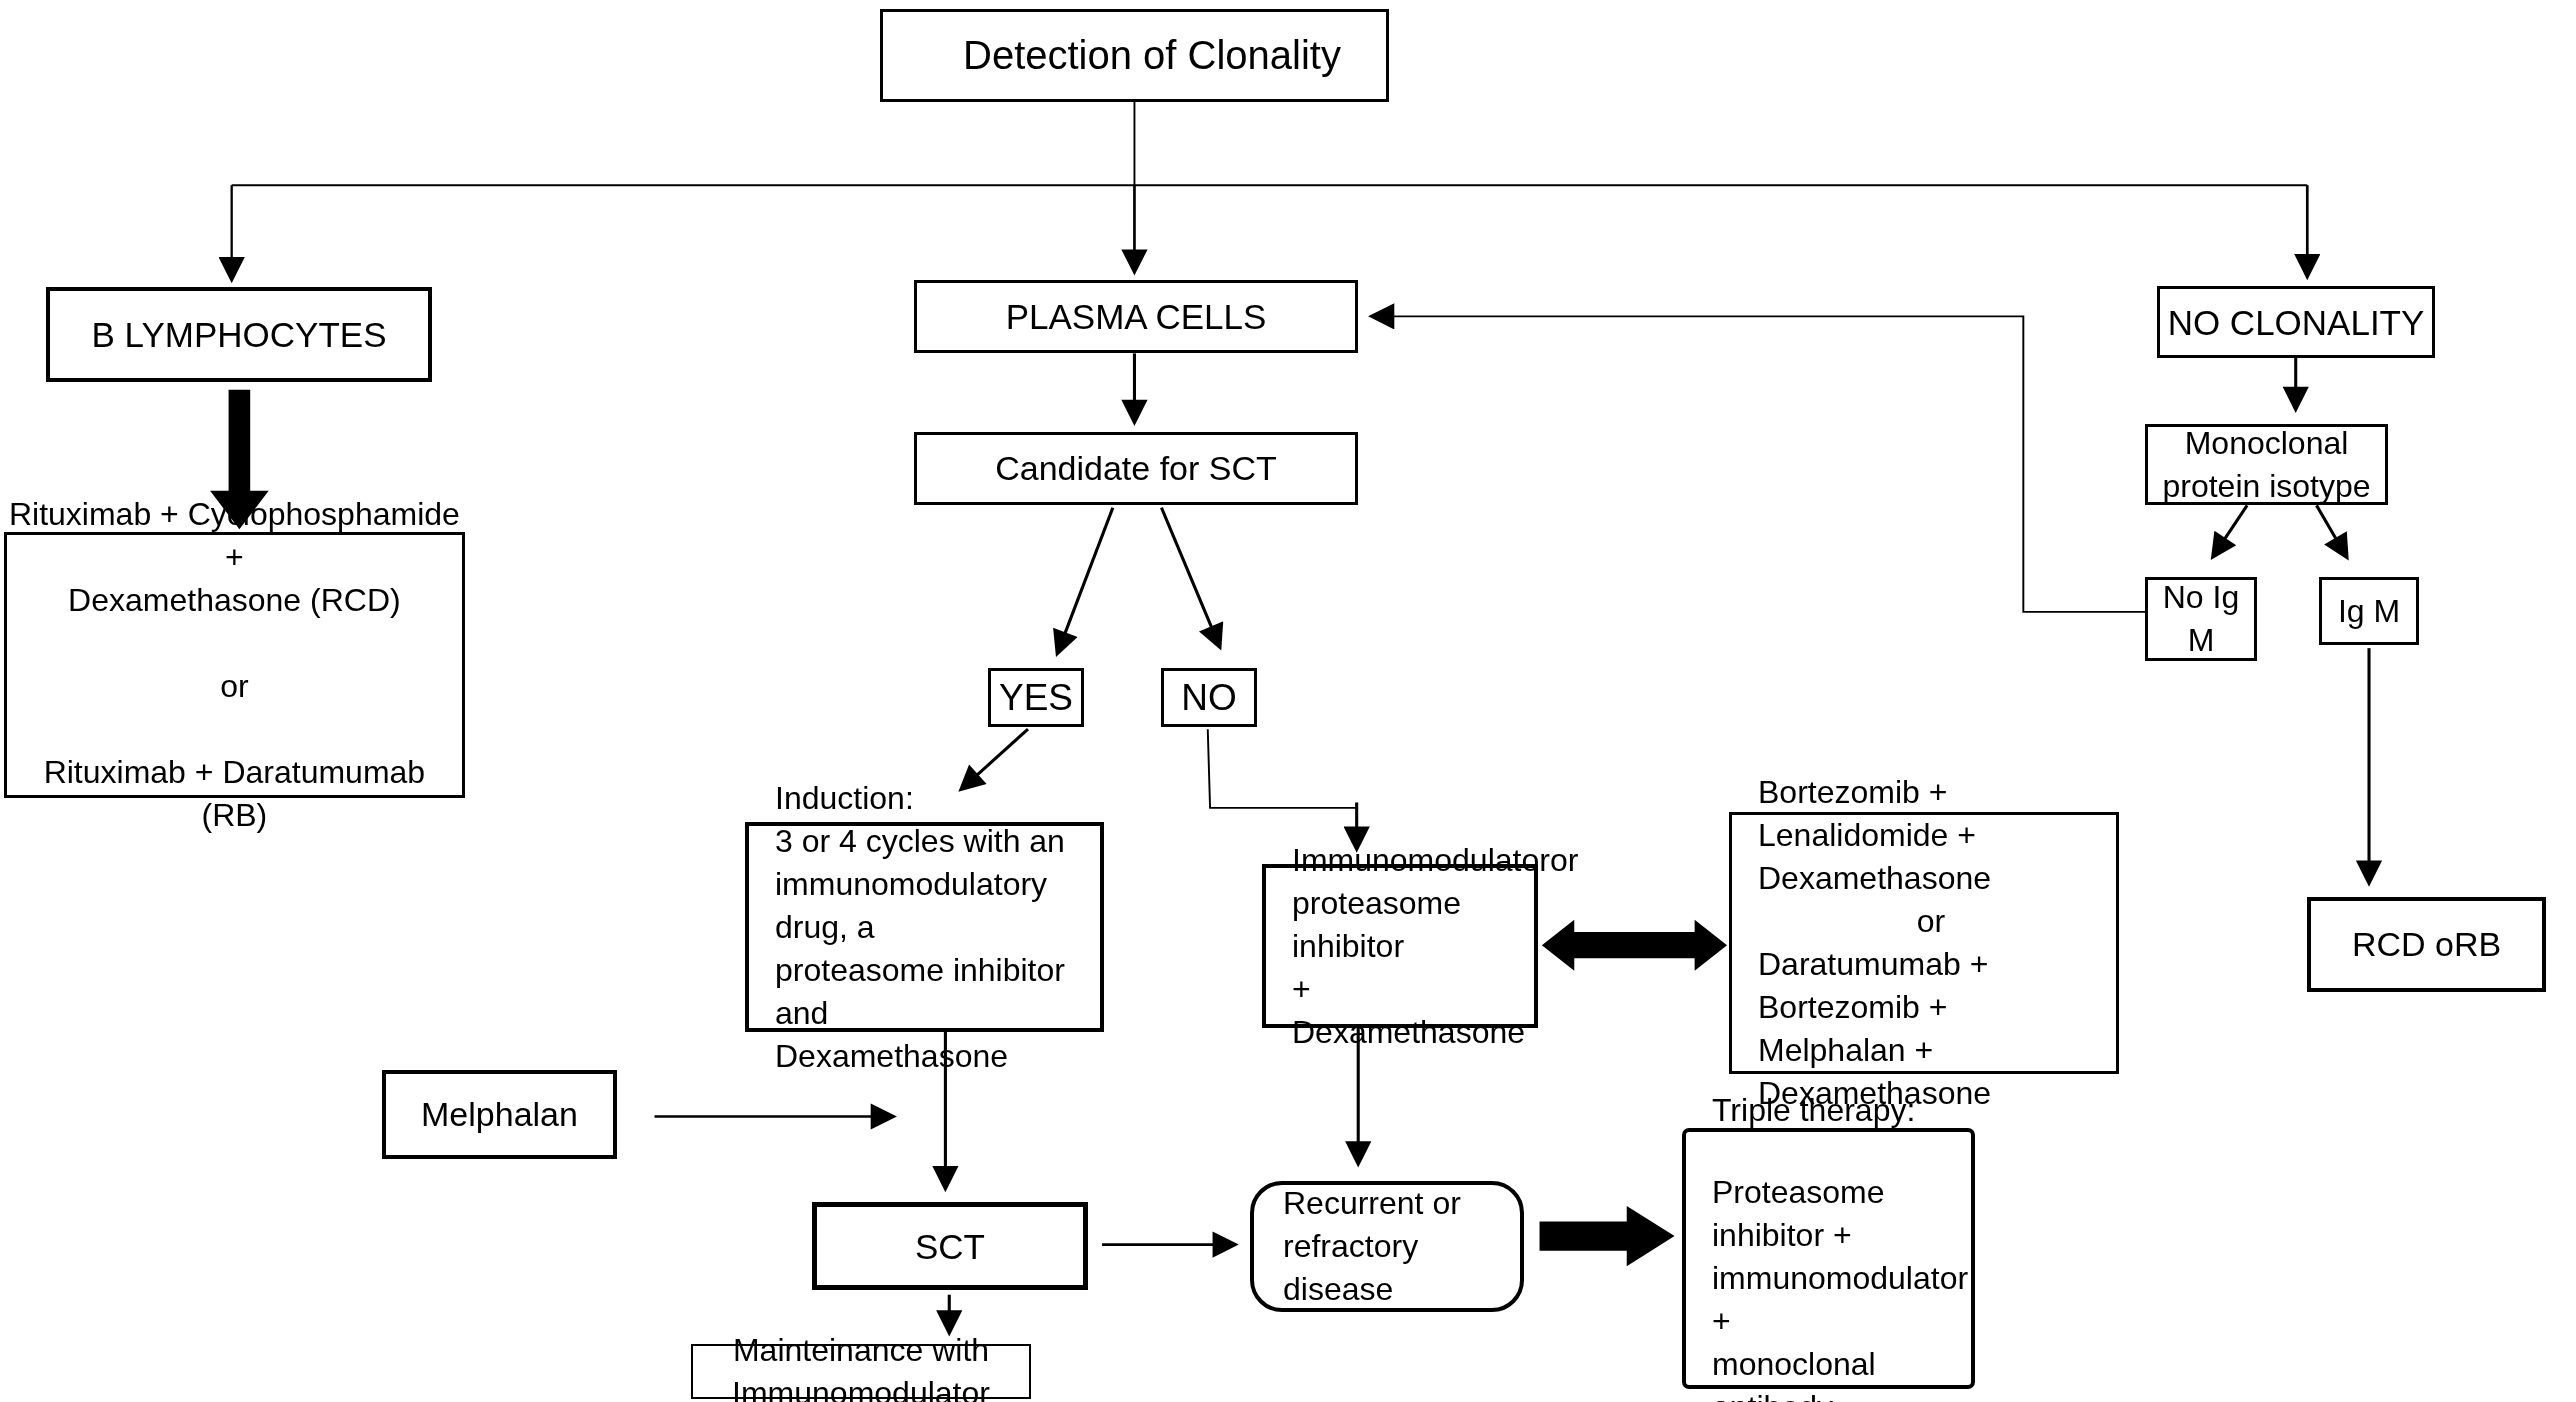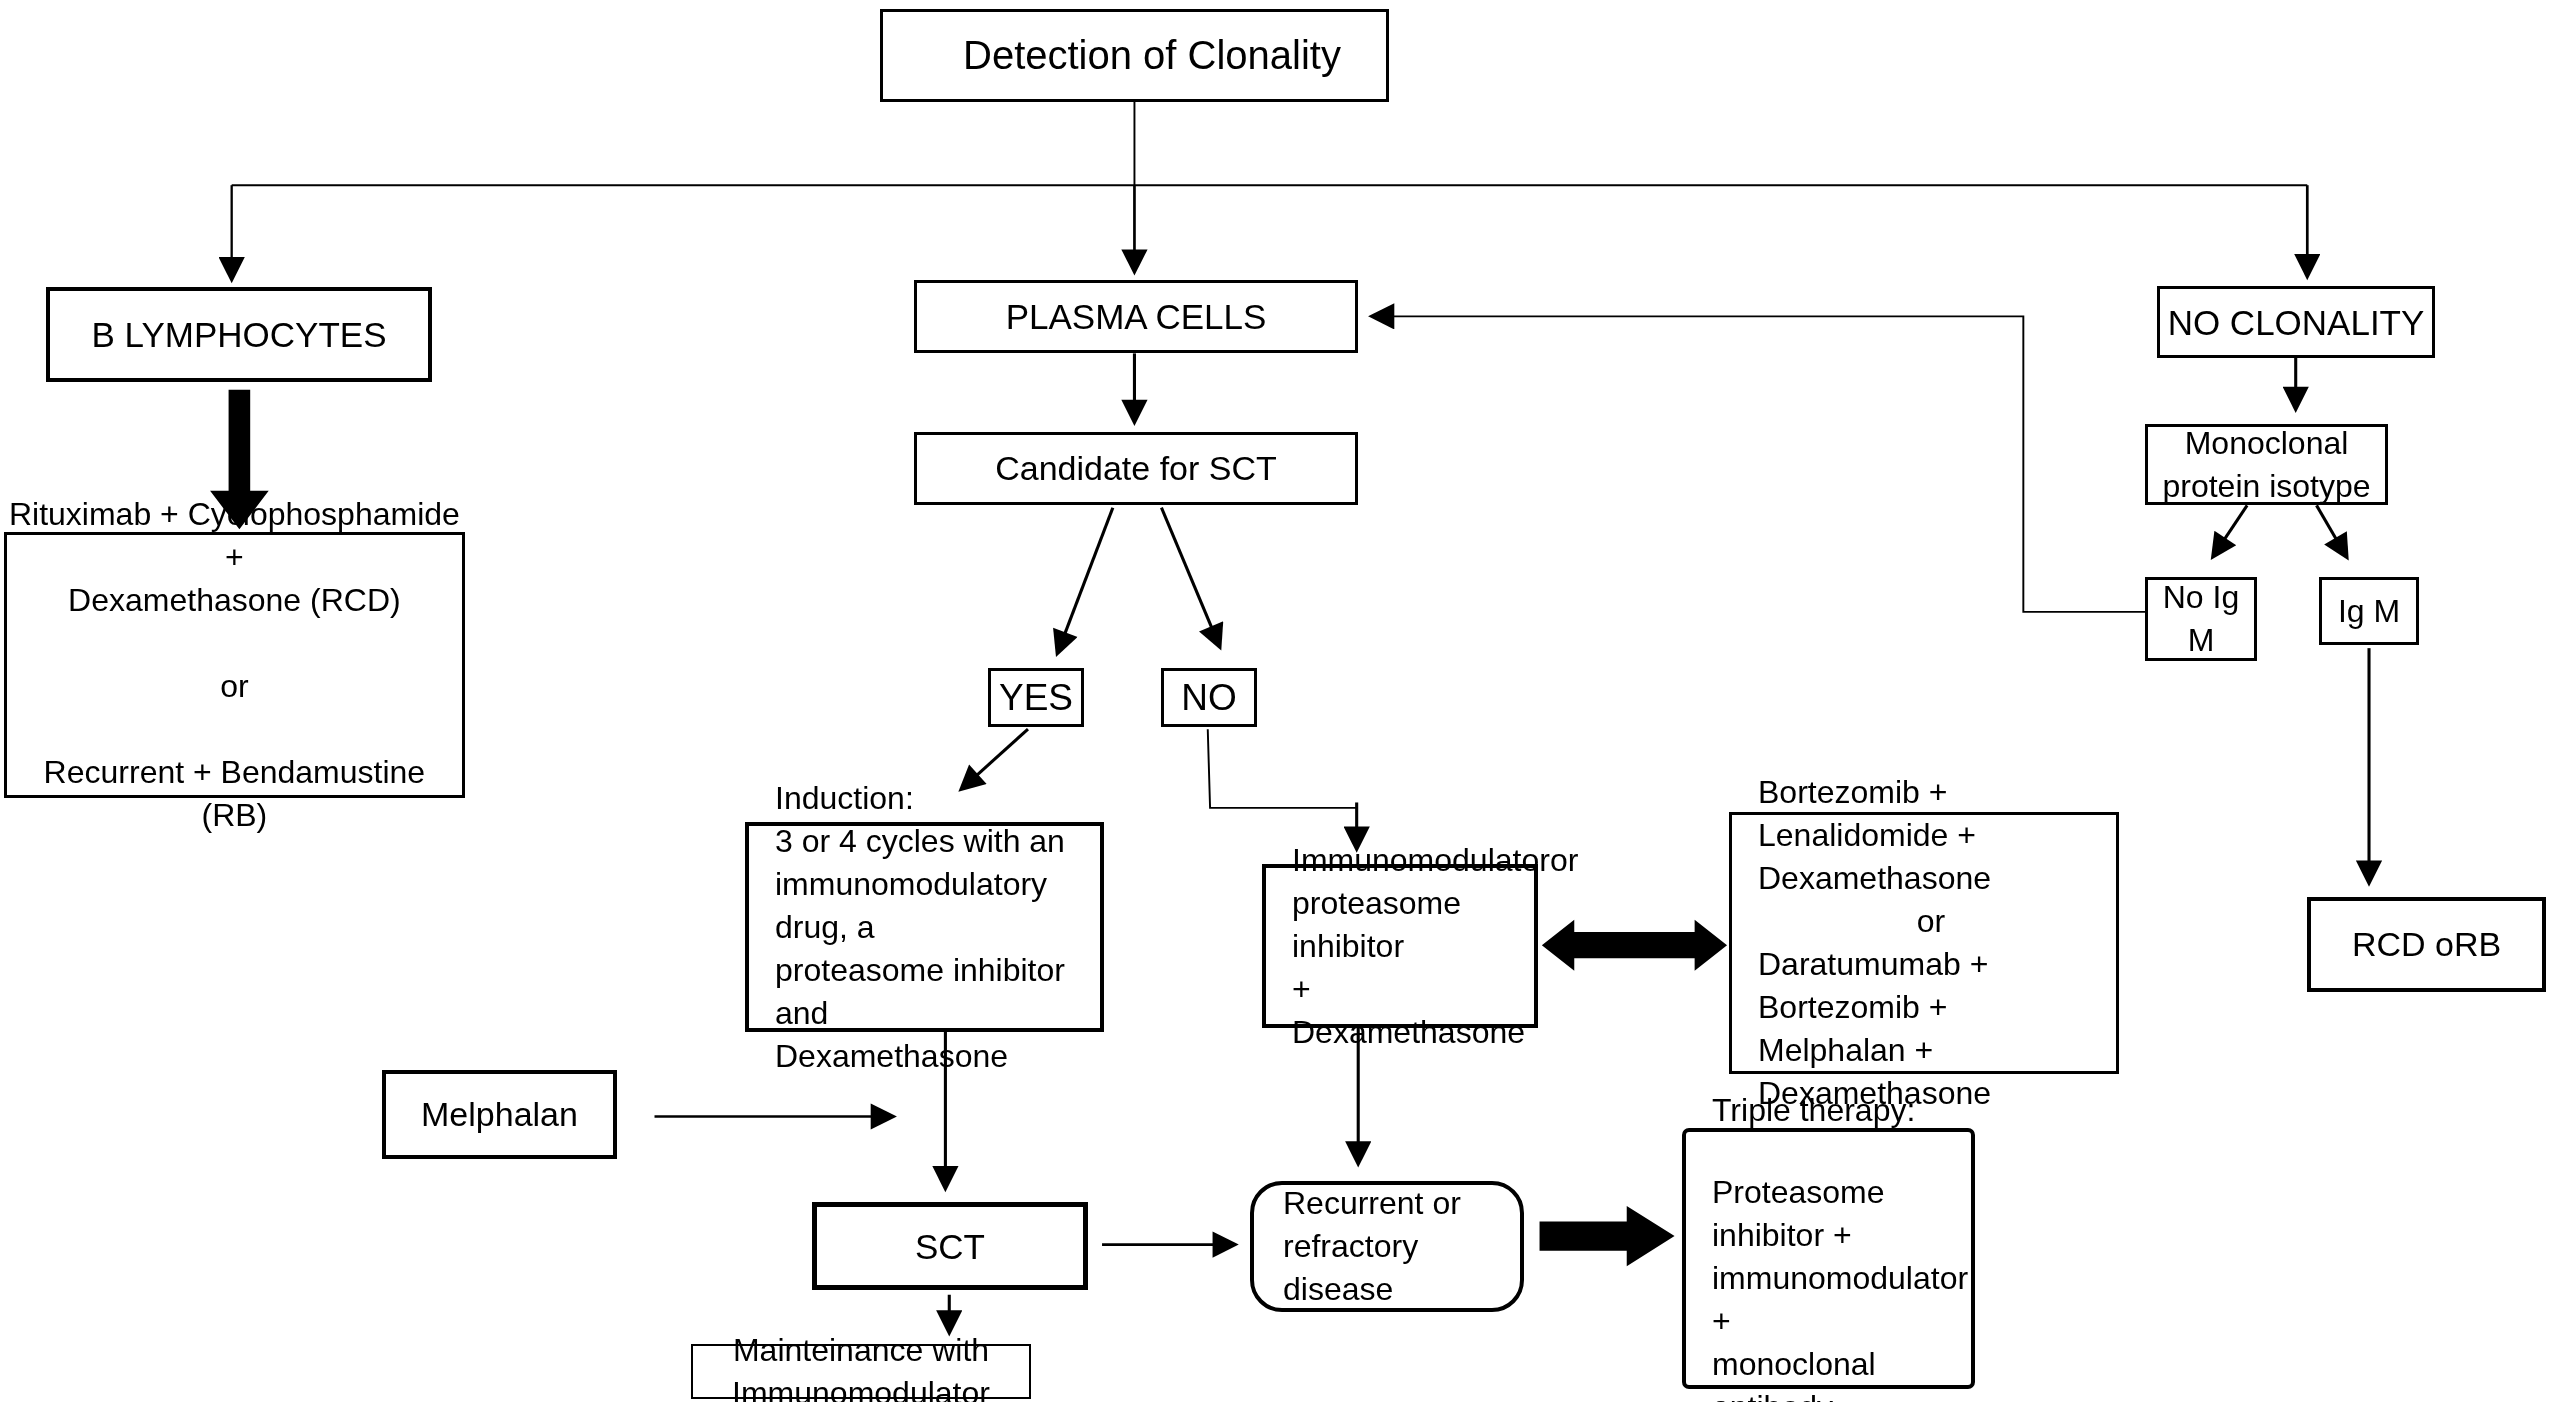--- a/index.html
+++ b/index.html
@@ -89,21 +89,21 @@
   </div>
 
   <div class="node b6 f46" style="left:46px; top:287px; width:386px; height:95px;">
     <span class="line">B LYMPHOCYTES</span>
   </div>
 
   <div class="node f42" style="left:3.9px; top:532px; width:461px; height:266px;">
     <span class="line">Rituximab + Cyclophosphamide +</span>
     <span class="line">Dexamethasone (RCD)</span>
     <span class="line gap-top">or</span>
-    <span class="line gap-top">Recurrent + Bendamustine (RB)</span>
+    <span class="line gap-top">Rituximab + Daratumumab (RB)</span>
   </div>
 
   <div class="node f46" style="left:914px; top:280px; width:444px; height:73px;">
     <span class="line">PLASMA CELLS</span>
   </div>
 
   <div class="node" style="left:914px; top:432px; width:444px; height:73px;">
     <span class="line">Candidate for SCT</span>
   </div>
 

